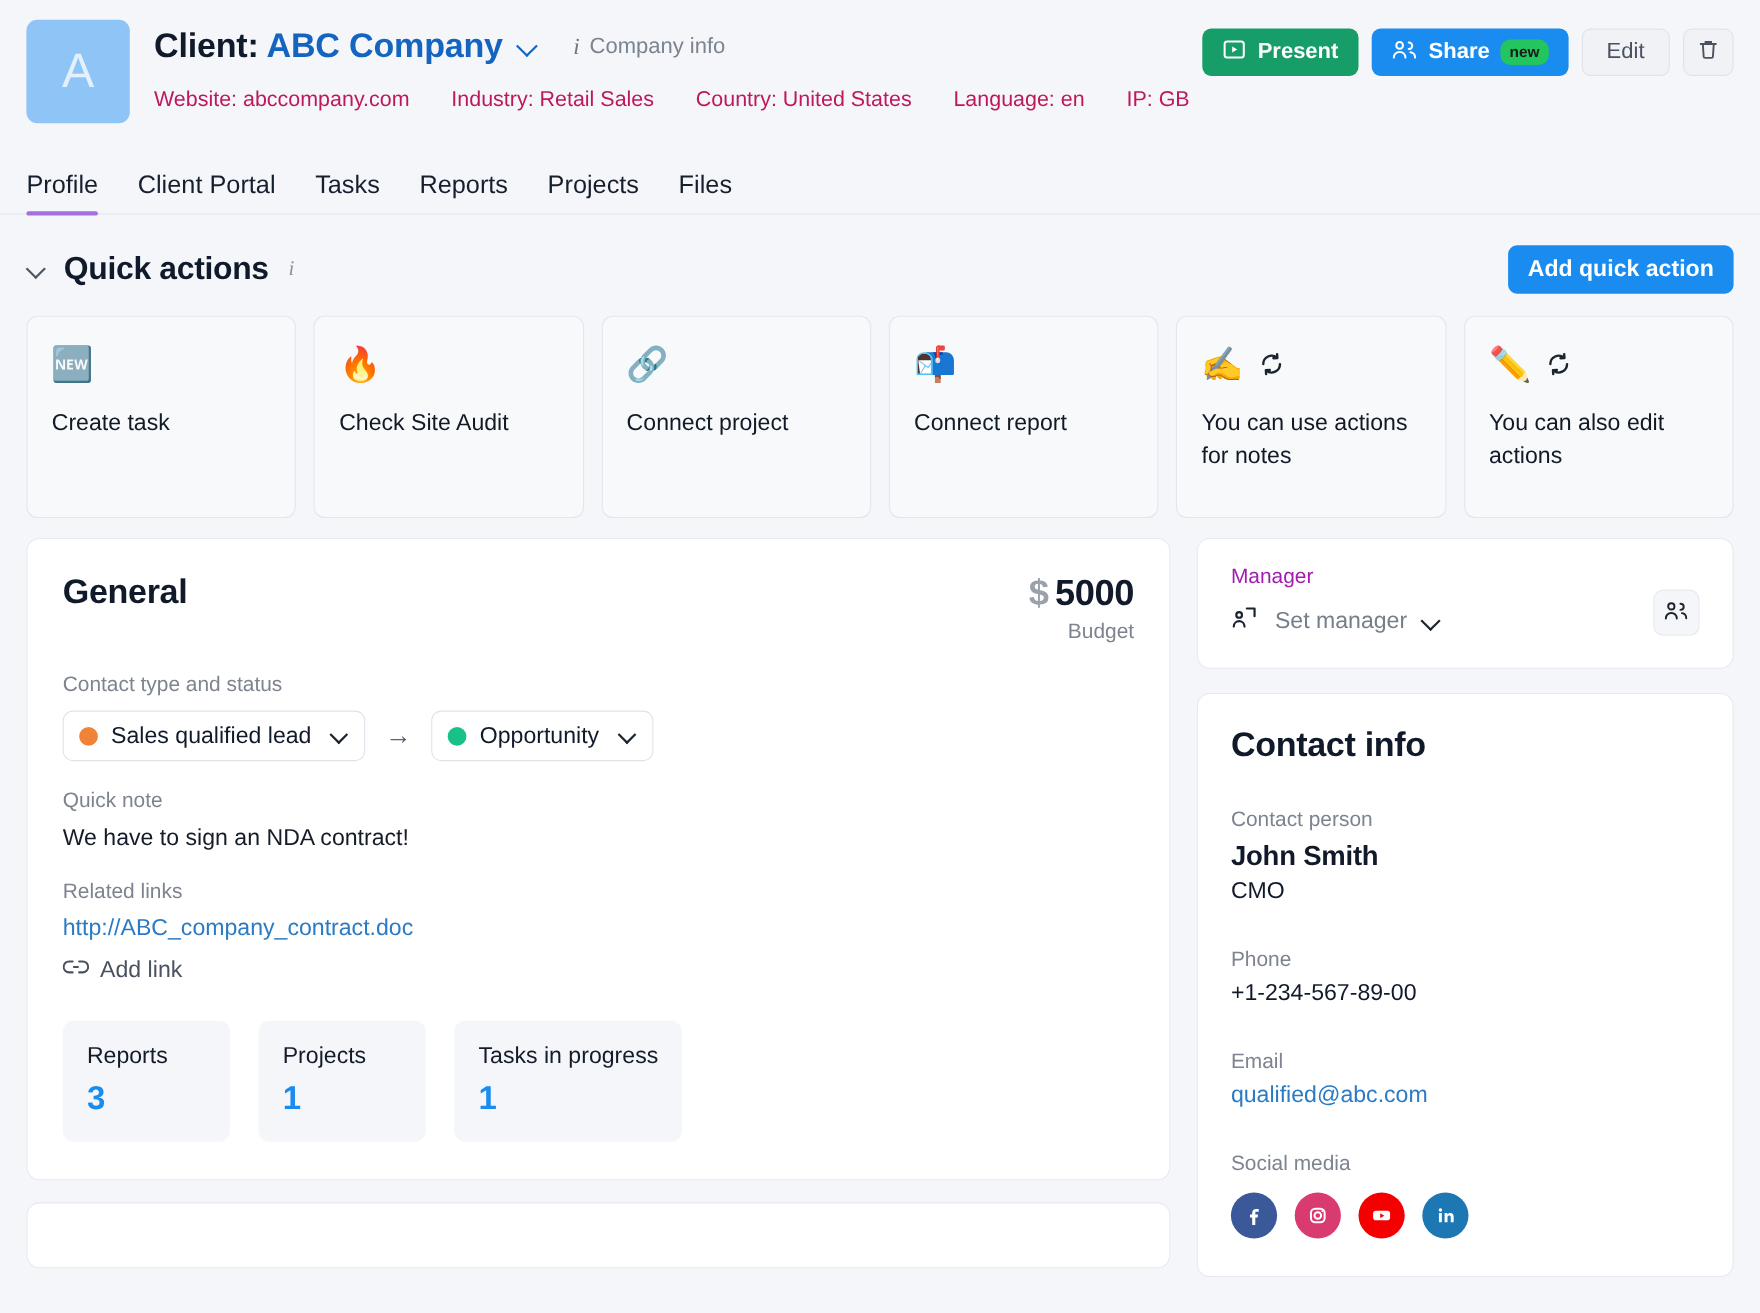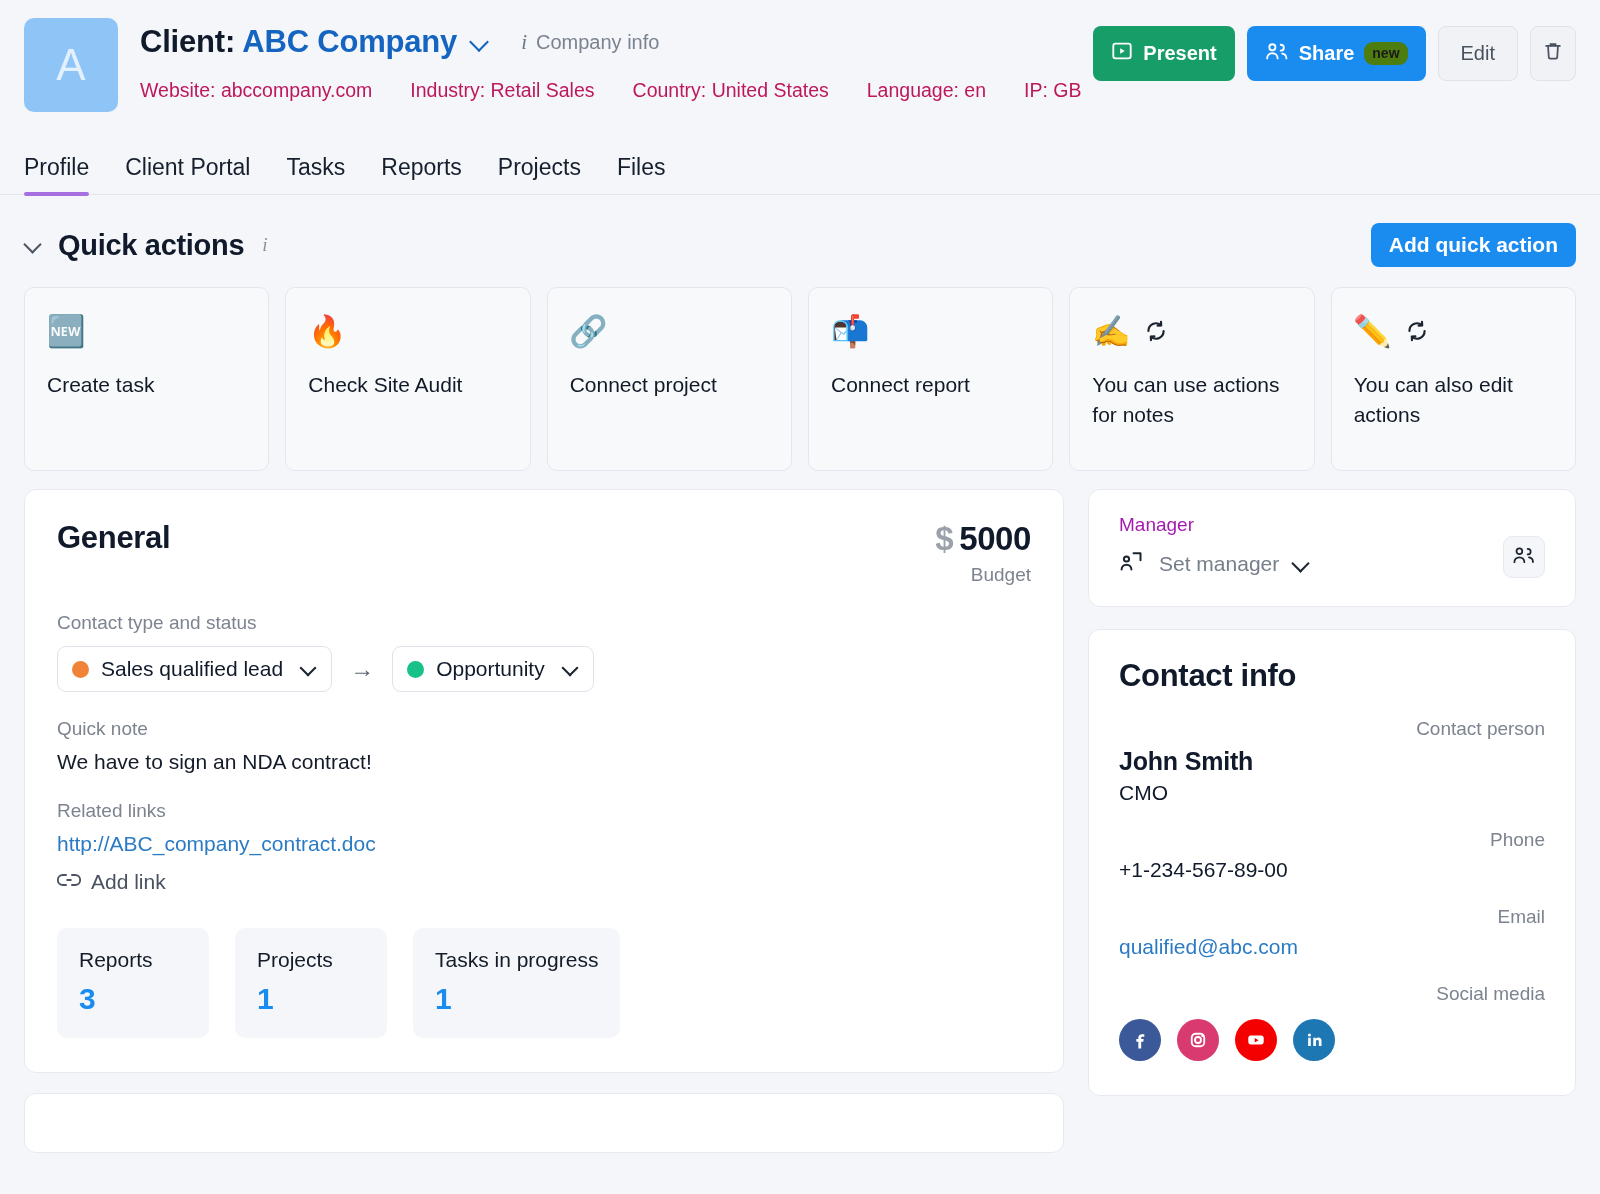--- a/index.html
+++ b/index.html
@@ -42,29 +42,29 @@
   }
   .company-info-label { font-size: 20px; color: #7b838f; white-space: nowrap; }
 
   .meta-row { display: flex; align-items: center; margin-top: 19px; font-size: 19.5px; color: #be185d; }
   .meta-row span { white-space: nowrap; }
   .meta-row span + span { margin-left: 38px; }
 
   .head-actions { display: flex; align-items: flex-start; gap: 12px; padding-top: 8px; }
   .btn {
     display: inline-flex; align-items: center; justify-content: center; gap: 10px;
-    height: 55px; border-radius: 8px; font-size: 20px; font-weight: 700;
+    height: 43px; border-radius: 8px; font-size: 20px; font-weight: 700;
     cursor: pointer; border: none; padding: 0 18px; white-space: nowrap;
   }
   .btn-present { background: #179d68; color: #fff; }
   .btn-share   { background: #1a8cf0; color: #fff; }
   .btn-edit    { background: #f0f2f5; color: #4a5260; font-weight: 400; border: 1px solid #dfe3e9; padding: 0 22px; }
   .btn-icon    { background: #f0f2f5; border: 1px solid #dfe3e9; width: 46px; padding: 0; }
   .badge-new {
-    background: #4d7c0f; color: #1a1a1a; font-size: 14px; font-weight: 700;
+    background: #22c55e; color: #1a1a1a; font-size: 14px; font-weight: 700;
     border-radius: 9px; padding: 2px 8px; line-height: 1.3;
   }
 
   
   .tabs {
     display: flex; align-items: flex-end; gap: 4px; padding: 30px 24px 0 24px;
     border-bottom: 1px solid #e2e6ec; margin-top: 12px;
   }
   .tab {
     font-size: 23px; color: #161f2e; padding: 0 0 13px 0; margin-right: 32px;
@@ -155,21 +155,21 @@
     content: ""; position: absolute; left: 1px; top: 2px; width: 11px; height: 11px;
     border-right: 2.6px solid #1c2430; border-bottom: 2.6px solid #1c2430; transform: rotate(45deg);
   }
   .mgr-btn {
     width: 42px; height: 42px; border-radius: 9px; background: #f4f6f9; border: 1px solid #e6eaf0;
     display: flex; align-items: center; justify-content: center; margin-top: 22px; cursor: pointer;
   }
 
   .contact-card { margin-top: 22px; padding: 28px 30px 34px 30px; }
   .contact-title { font-size: 31px; font-weight: 700; letter-spacing: -0.3px; }
-  .c-label { font-size: 19px; color: #7d848f; margin-top: 24px; text-align: right; }
+  .c-label { font-size: 19px; color: #7d848f; margin-top: 40px; }
   .c-name { font-size: 25px; font-weight: 700; margin-top: 7px; letter-spacing: -0.2px; }
   .c-role { font-size: 21px; margin-top: 5px; }
   .c-val  { font-size: 21px; margin-top: 7px; }
   .c-val.link { color: #2b7bc4; cursor: pointer; }
   .socials { display: flex; gap: 16px; margin-top: 14px; }
   .soc { width: 42px; height: 42px; border-radius: 50%; display: flex; align-items: center; justify-content: center; cursor: pointer; }
 
   .bottom-card { margin-top: 20px; height: 60px; }
 </style>
 </head>

